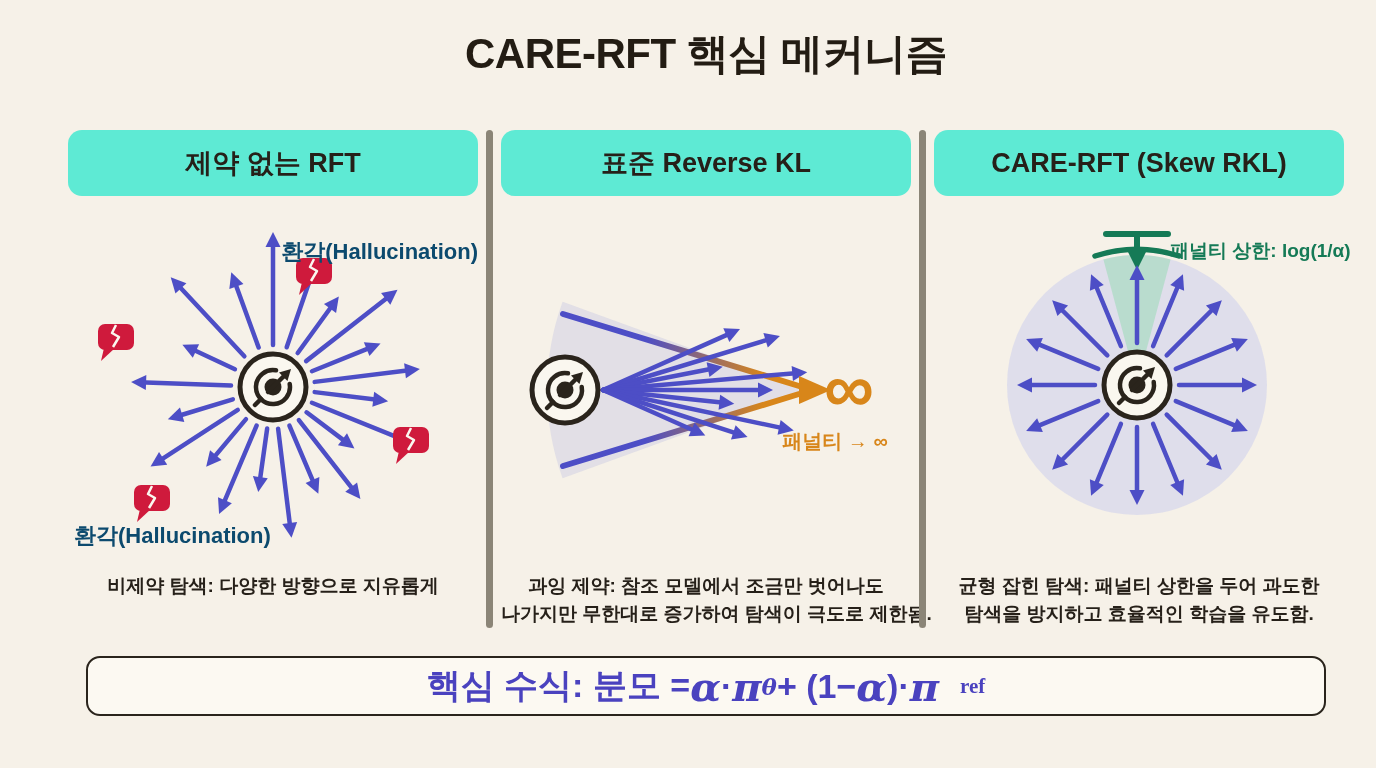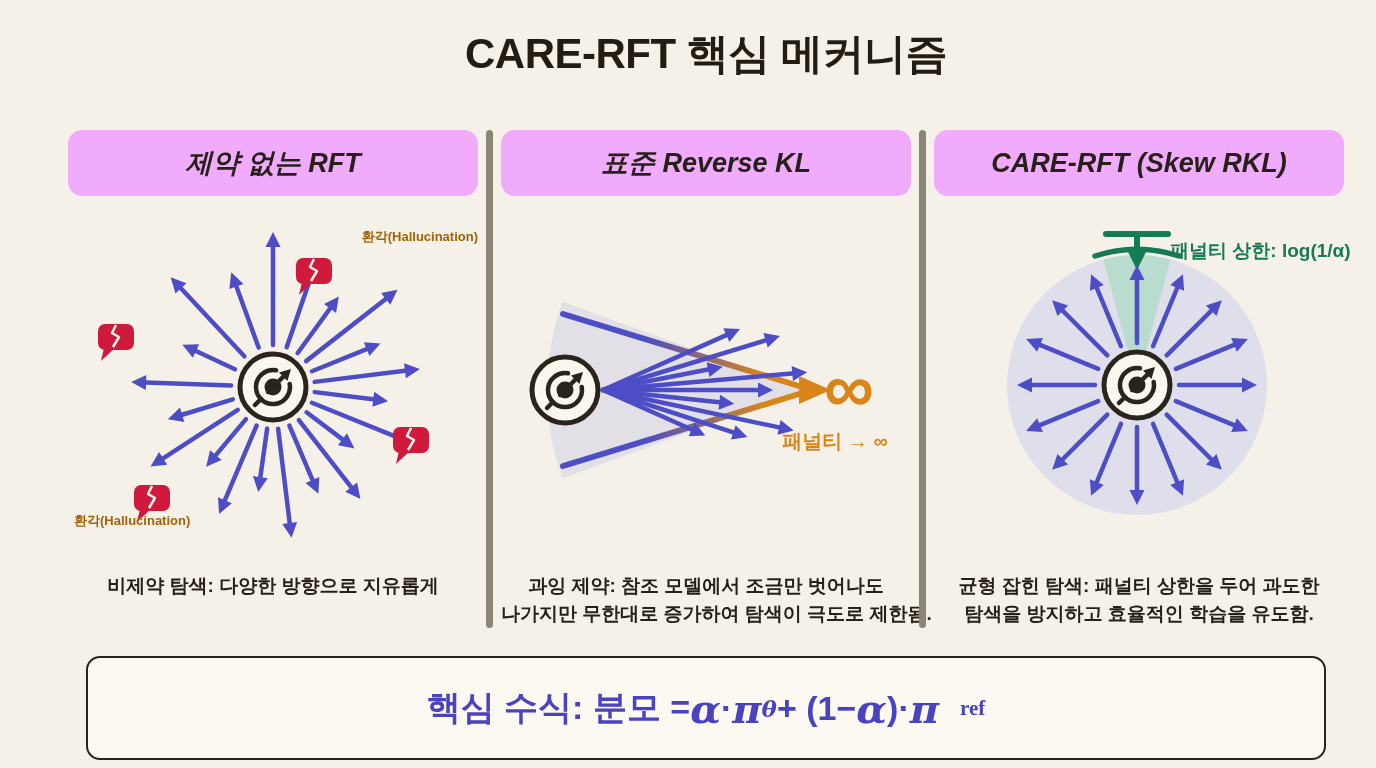--- a/index.html
+++ b/index.html
@@ -13,40 +13,40 @@
     padding-left:36px;
   }
   h1.title {
     margin:0; padding-top:30px; text-align:center;
     font-size:42px; line-height:48px; font-weight:800;
     letter-spacing:-0.5px; color:#231c13;
   }
   .panels { display:flex; justify-content:center; margin-top:52px; align-items:flex-start; }
   .panel { width:410px; display:flex; flex-direction:column; }
   .panel-header {
-    height:66px; background:#f0abfc; border-radius:14px;
+    height:66px; background:#5eead4; border-radius:14px;
     display:flex; align-items:center; justify-content:center;
-    font-size:27px; font-weight:700; color:#262019;font-style:italic;
+    font-size:27px; font-weight:700; color:#262019;
   }
   .divider { width:7px; height:498px; background:#8b8577; border-radius:4px; margin:0 8px; }
   .diagram { position:relative; height:360px; margin-top:4px; }
   .diagram svg { display:block; }
   svg text { font-family:"Liberation Sans", sans-serif; }
   .hallu {
-    position:absolute; color:#a16207; font-weight:700; font-size:13px; white-space:nowrap;
+    position:absolute; color:#0c4a6e; font-weight:700; font-size:22px; white-space:nowrap;margin-top:9px;
   }
   .hallu.top { top:28px; right:0; }
   .hallu.bottom { top:312px; left:6px; }
   .caption {
     margin:12px 0 0; text-align:center; font-size:19px; line-height:28px;
     font-weight:600; color:#262019; white-space:nowrap;
   }
   .caption b { font-weight:800; }
   .formula-box {
-    margin:28px 50px 0; height:104px;
+    margin:28px 50px 0; height:60px;
     background:#fcf9f2; border:2.5px solid #2a241c; border-radius:14px;
     display:flex; align-items:center; justify-content:center;
     color:#4a42bf;
   }
   .f-kr { font-size:34px; font-weight:800; }
   .f-greek { font-family:"DejaVu Serif", serif; font-style:italic; font-weight:700; font-size:40px; }
   .f-sub { font-size:21px; font-weight:700; font-family:Liberation Serif, serif;margin-left:21px; }
   .f-sub-greek { font-size:23px; font-weight:700; font-family:"DejaVu Serif", serif; font-style:italic; }
 </style>
 </head>

